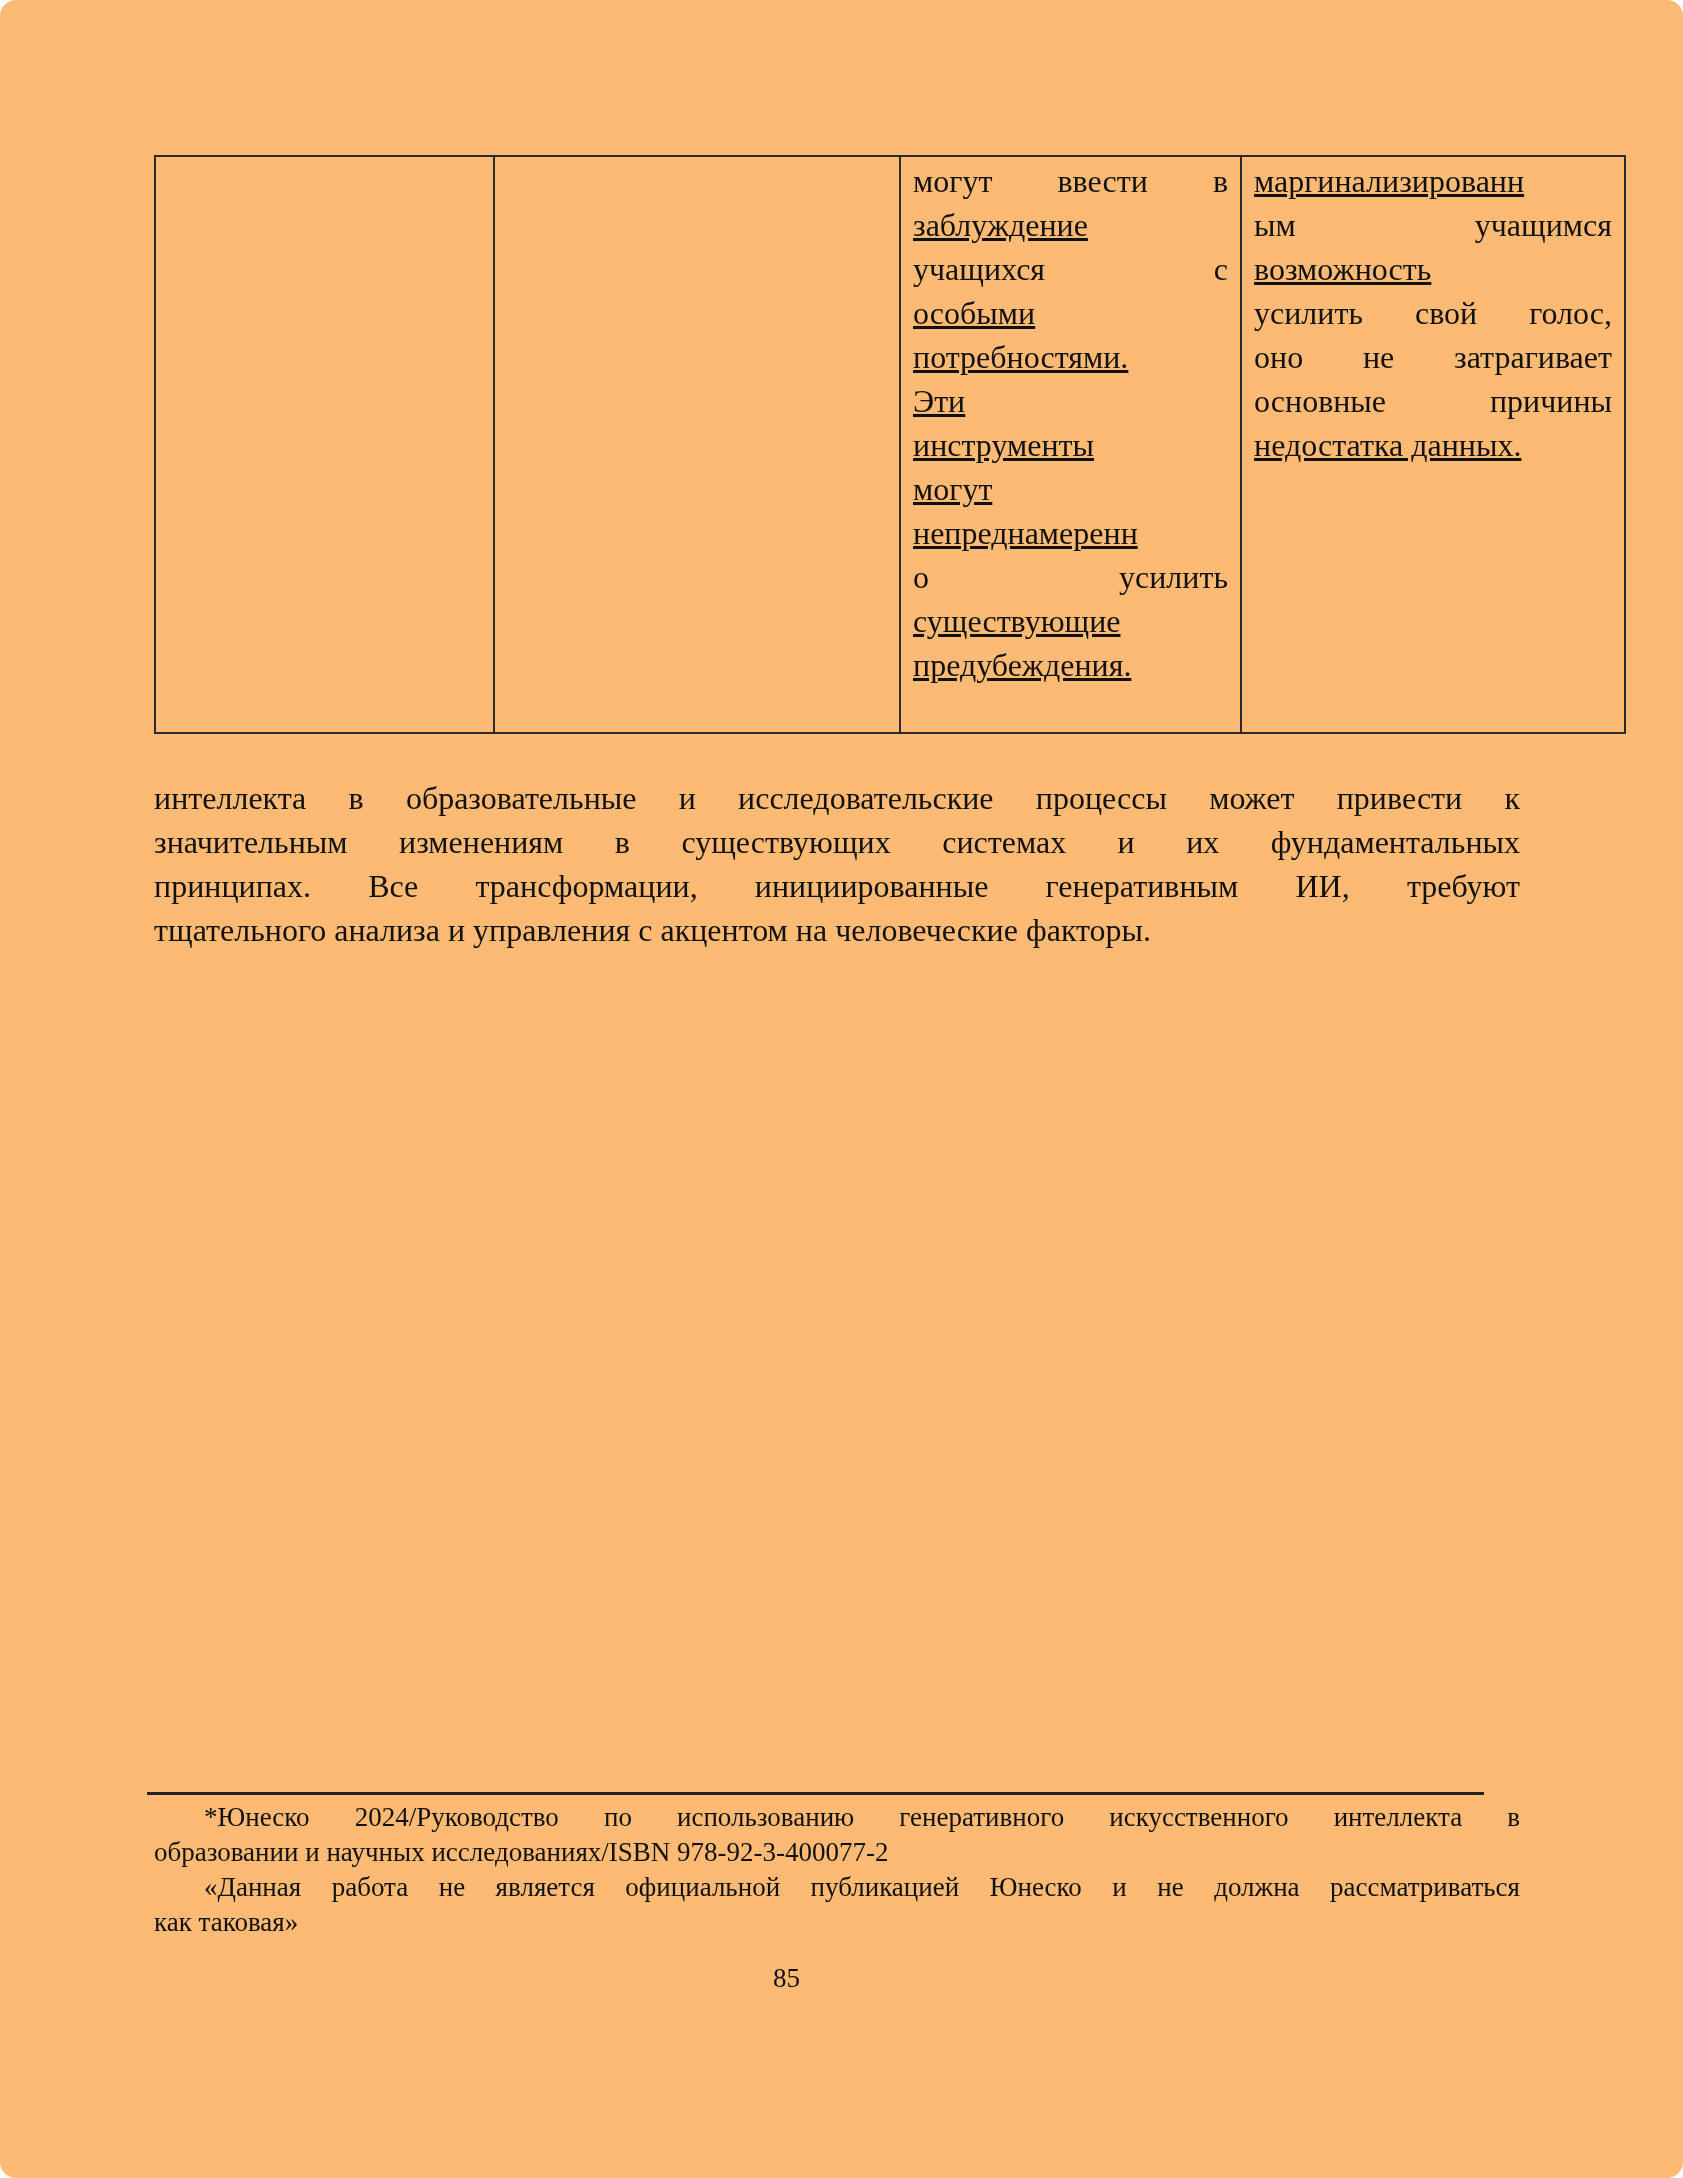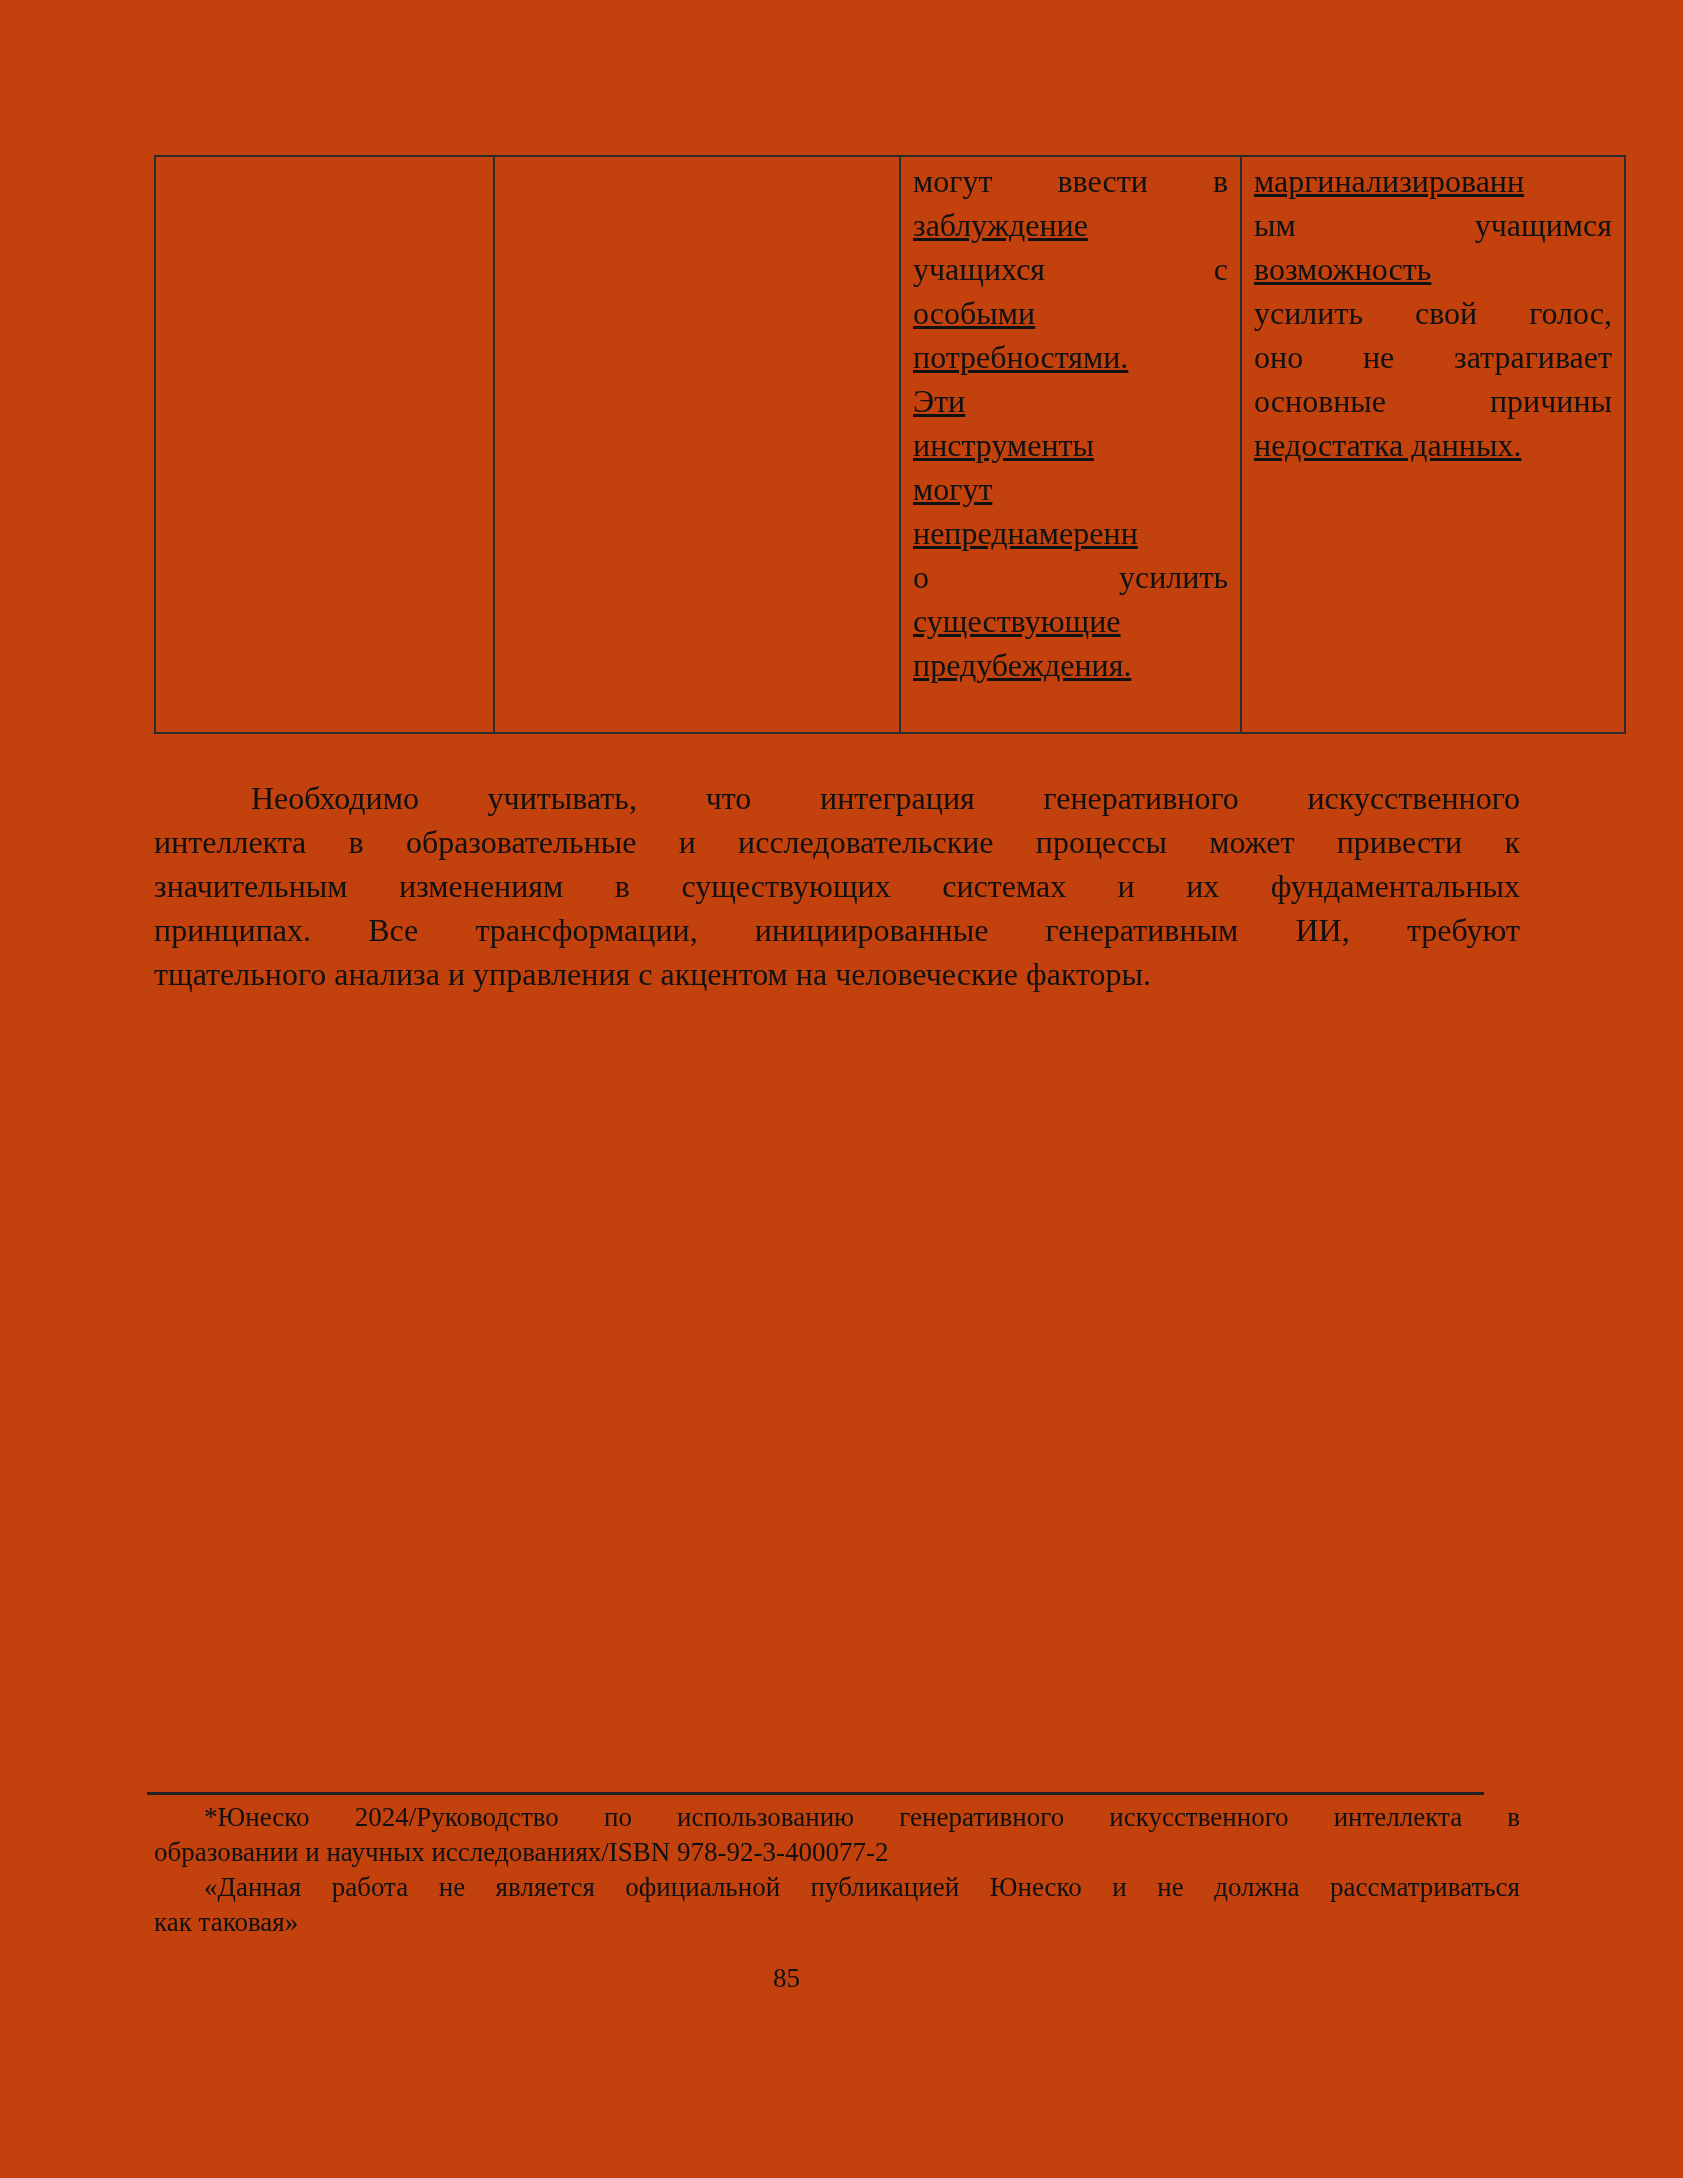--- a/index.html
+++ b/index.html
@@ -13,21 +13,22 @@
     position: relative;
     overflow: hidden;
     font-family: "Liberation Serif", "DejaVu Serif", serif;
     color: #111111;
   }
   .page {
     position: absolute;
     left: 0; top: 0;
     width: 1683px;
     height: 2178px;
-    background: #c2410c;
+    background: #fdba74;
+    border-radius: 16px;
   }
 
   
   .doc-table {
     position: absolute;
     left: 154px;
     top: 155px;
     width: 1367px;
     height: 579px;
     border-collapse: collapse;
@@ -152,21 +153,20 @@
             <span class="cell-line just">усилить свой голос,</span>
             <span class="cell-line just">оно не затрагивает</span>
             <span class="cell-line just">основные причины</span>
             <span class="cell-line left">недостатка данных.</span>
           </td>
     </tr>
   </tbody>
     </table>
 
   <div class="body-paragraph">
-    <span class="para-line first">Необходимо учитывать, что интеграция генеративного искусственного</span>
     <span class="para-line">интеллекта в образовательные и исследовательские процессы может привести к</span>
     <span class="para-line">значительным изменениям в существующих системах и их фундаментальных</span>
     <span class="para-line">принципах. Все трансформации, инициированные генеративным ИИ, требуют</span>
     <span class="para-line last">тщательного анализа и управления с акцентом на человеческие факторы.</span>
   </div>
 
   <div class="footnote-rule"></div>
 
   <div class="footnotes" id="footnotes">
       <span class="fn-line indent">*Юнеско 2024/Руководство по использованию генеративного искусственного интеллекта в</span>

